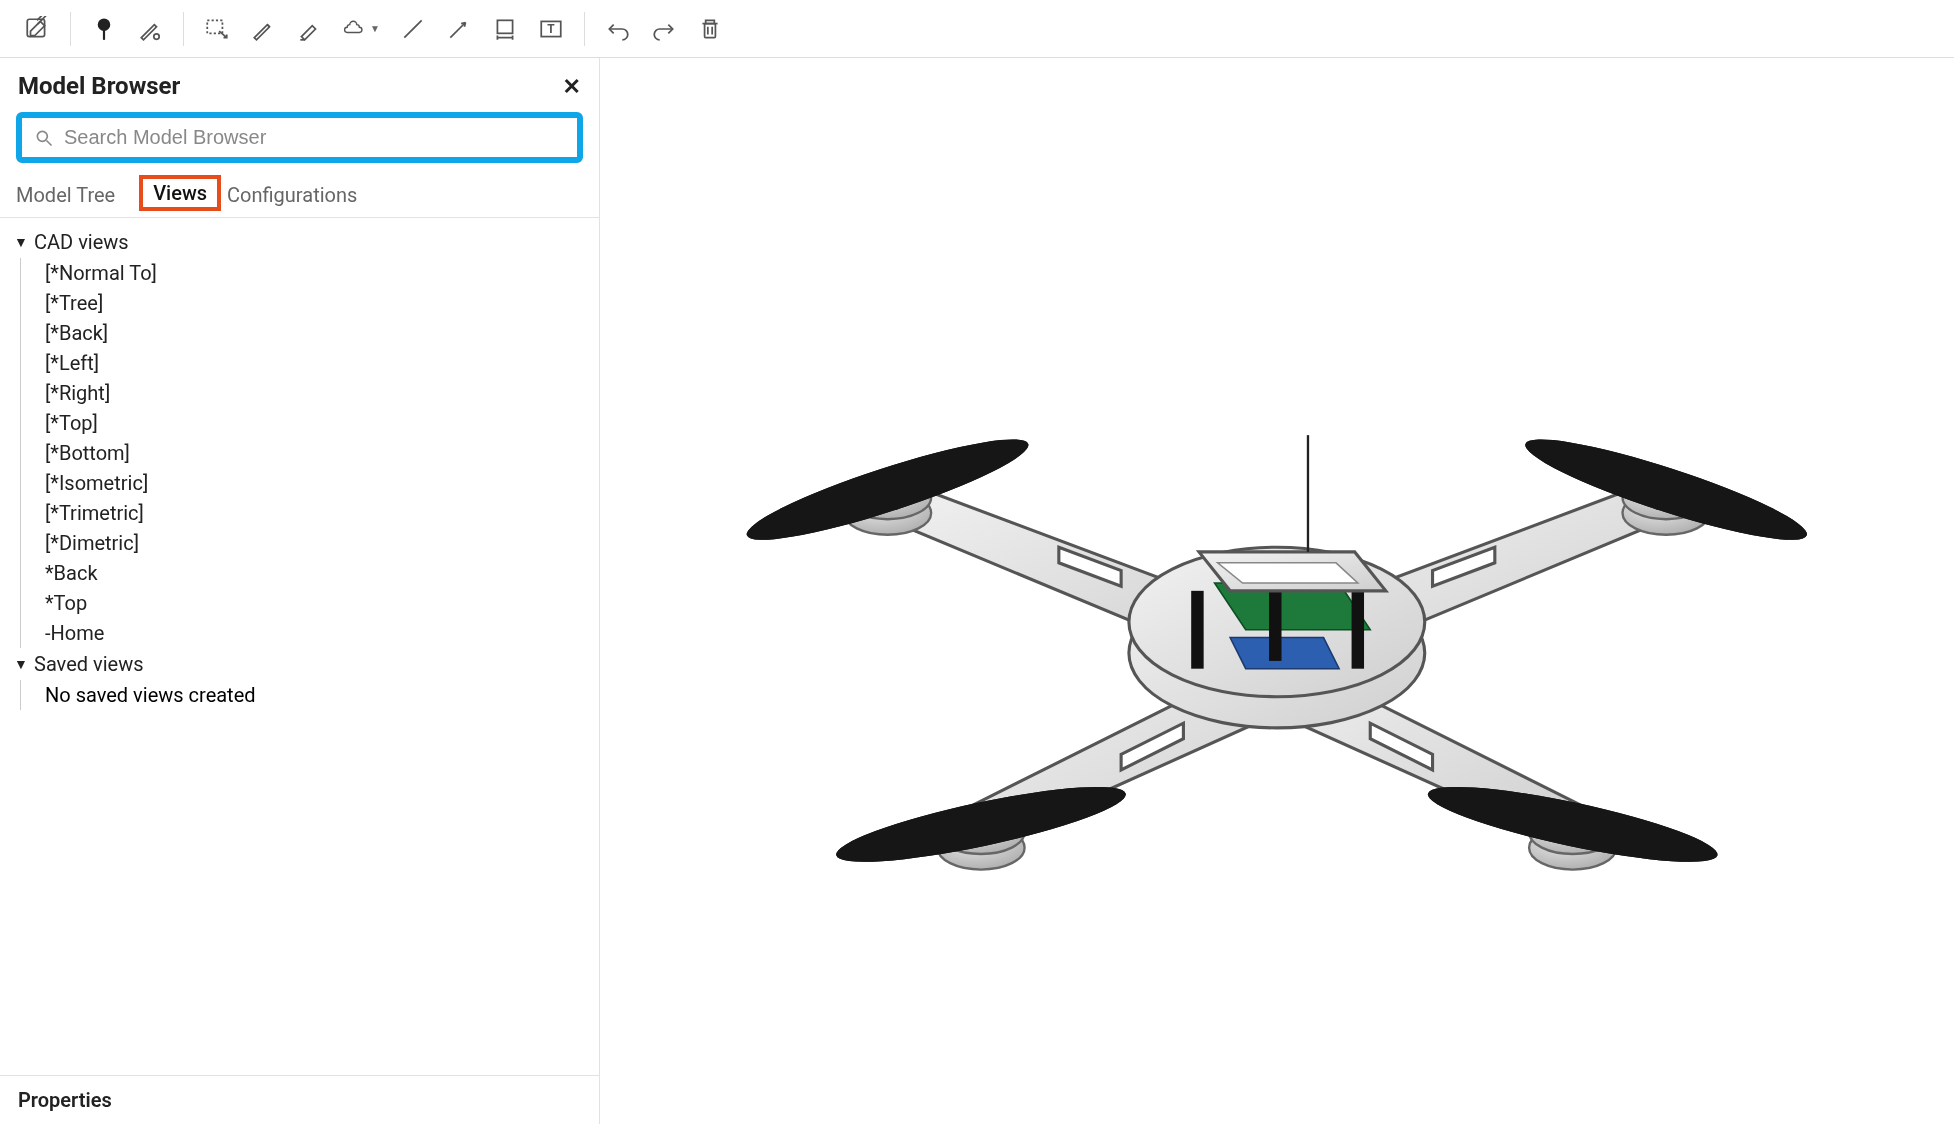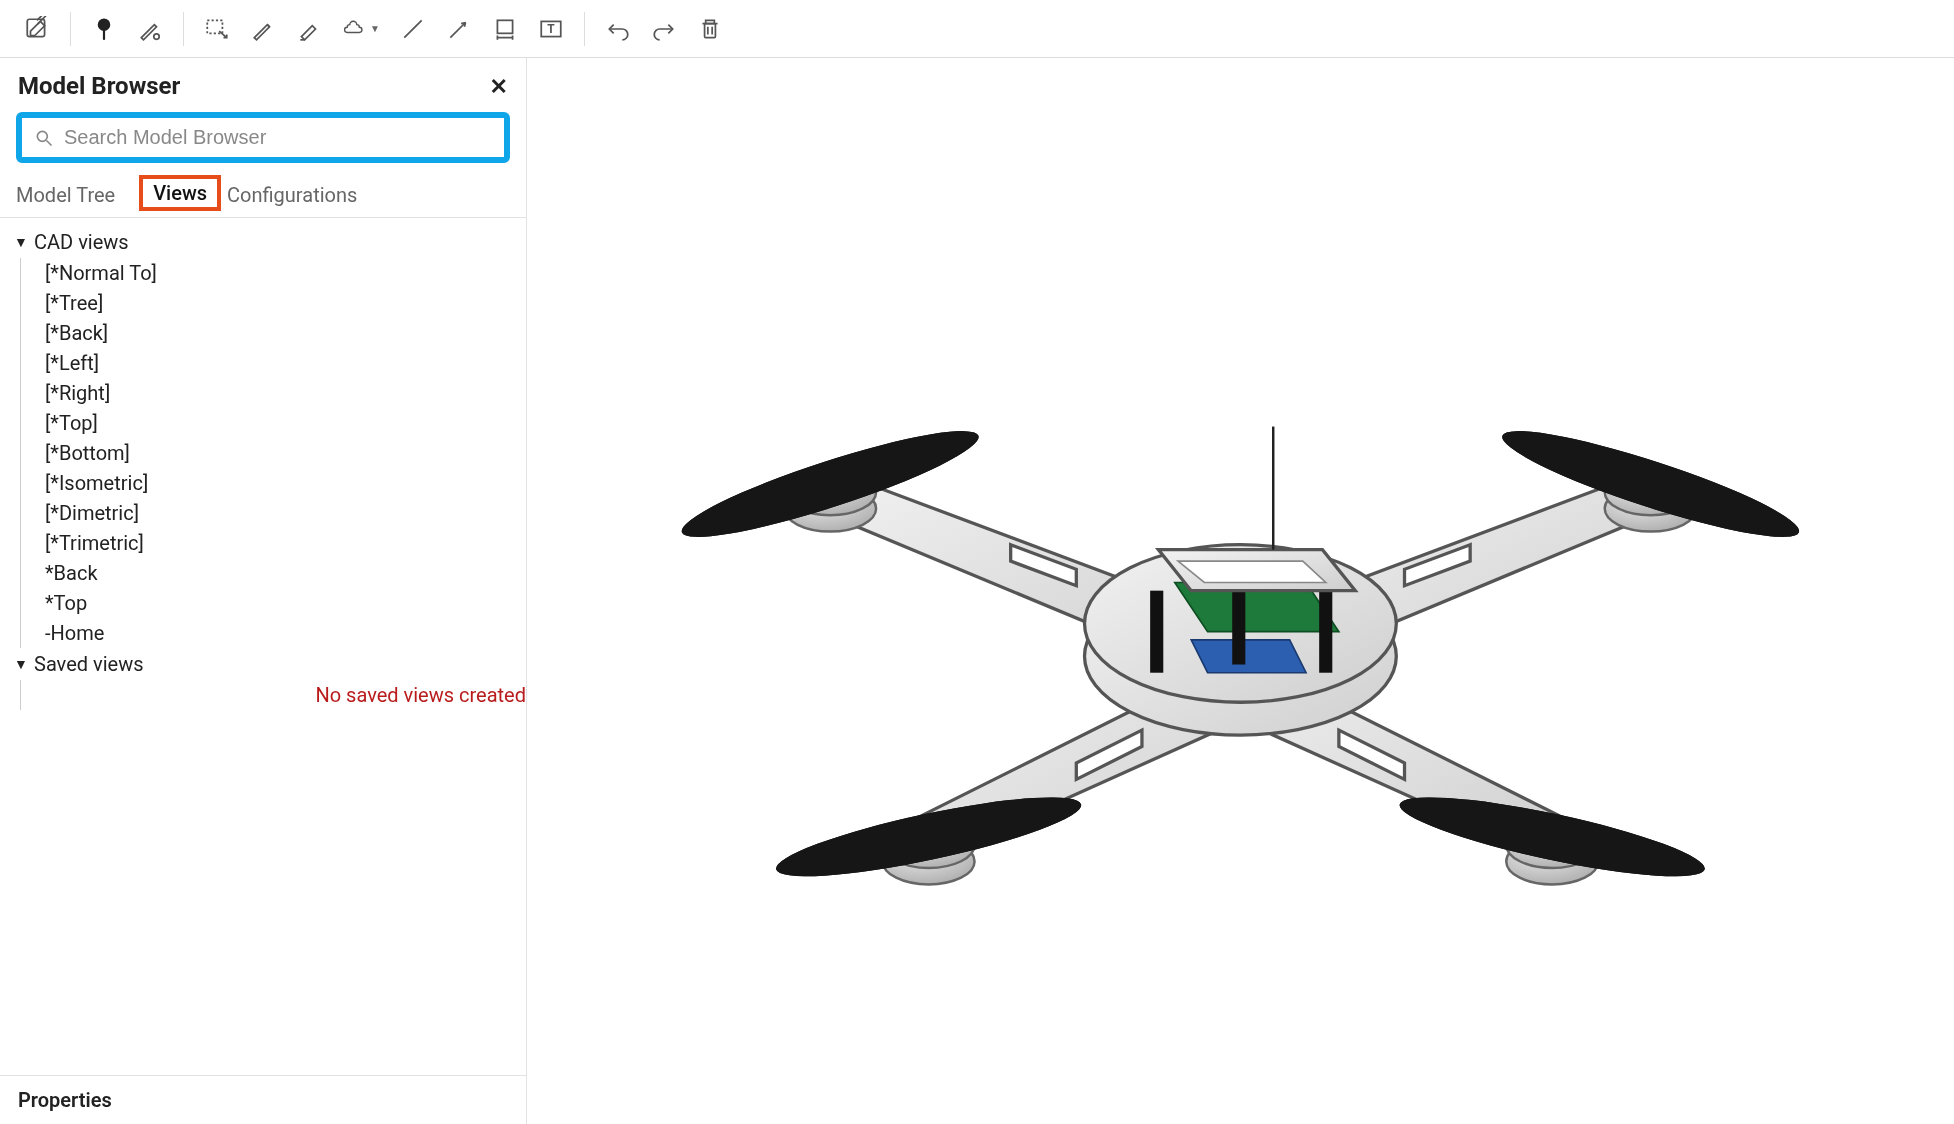--- a/index.html
+++ b/index.html
@@ -21,21 +21,21 @@
   }
   .tbtn svg { width:26px; height:26px; stroke:#555; fill:none; stroke-width:1.6; }
   .tbtn.dark svg { fill:#222; stroke:#222; }
   .tsep { width:1px; height:34px; background:#ddd; margin:0 10px; }
 
   
   .main { flex:1; display:flex; min-height:0; }
 
   
   .panel {
-    width: 527px;
+    width: 600px;
     border-right:1px solid #e2e2e2;
     display:flex; flex-direction:column;
     min-height:0;
   }
   .panel-header {
     display:flex; align-items:center; justify-content:space-between;
     padding: 14px 18px 8px 18px;
   }
   .panel-title { font-size:24px; font-weight:700; }
   .close-x { font-size:22px; cursor:pointer; font-weight:600; }
@@ -232,35 +232,35 @@
         </div>
         <div class="items">
           <div class="item">[*Normal To]</div>
           <div class="item">[*Tree]</div>
           <div class="item">[*Back]</div>
           <div class="item">[*Left]</div>
           <div class="item">[*Right]</div>
           <div class="item">[*Top]</div>
           <div class="item">[*Bottom]</div>
           <div class="item">[*Isometric]</div>
+          <div class="item">[*Trimetric]</div>
           <div class="item">[*Dimetric]</div>
-          <div class="item">[*Trimetric]</div>
           <div class="item">*Back</div>
           <div class="item">*Top</div>
           <div class="item">-Home</div>
         </div>
       </div>
 
       <div class="tree-group">
         <div class="group-header">
           <span class="caret">▼</span>
           <span class="group-label">Saved views</span>
         </div>
         <div class="items">
-          <div class="item" style="cursor:default;color:#b91c1c;text-align:right;">No saved views created</div>
+          <div class="item" style="cursor:default;color:#000000;">No saved views created</div>
         </div>
       </div>
 
     </div>
 
     <div class="properties">Properties</div>
   </div>
 
   <div class="viewport">
     <svg viewBox="0 0 800 520">

